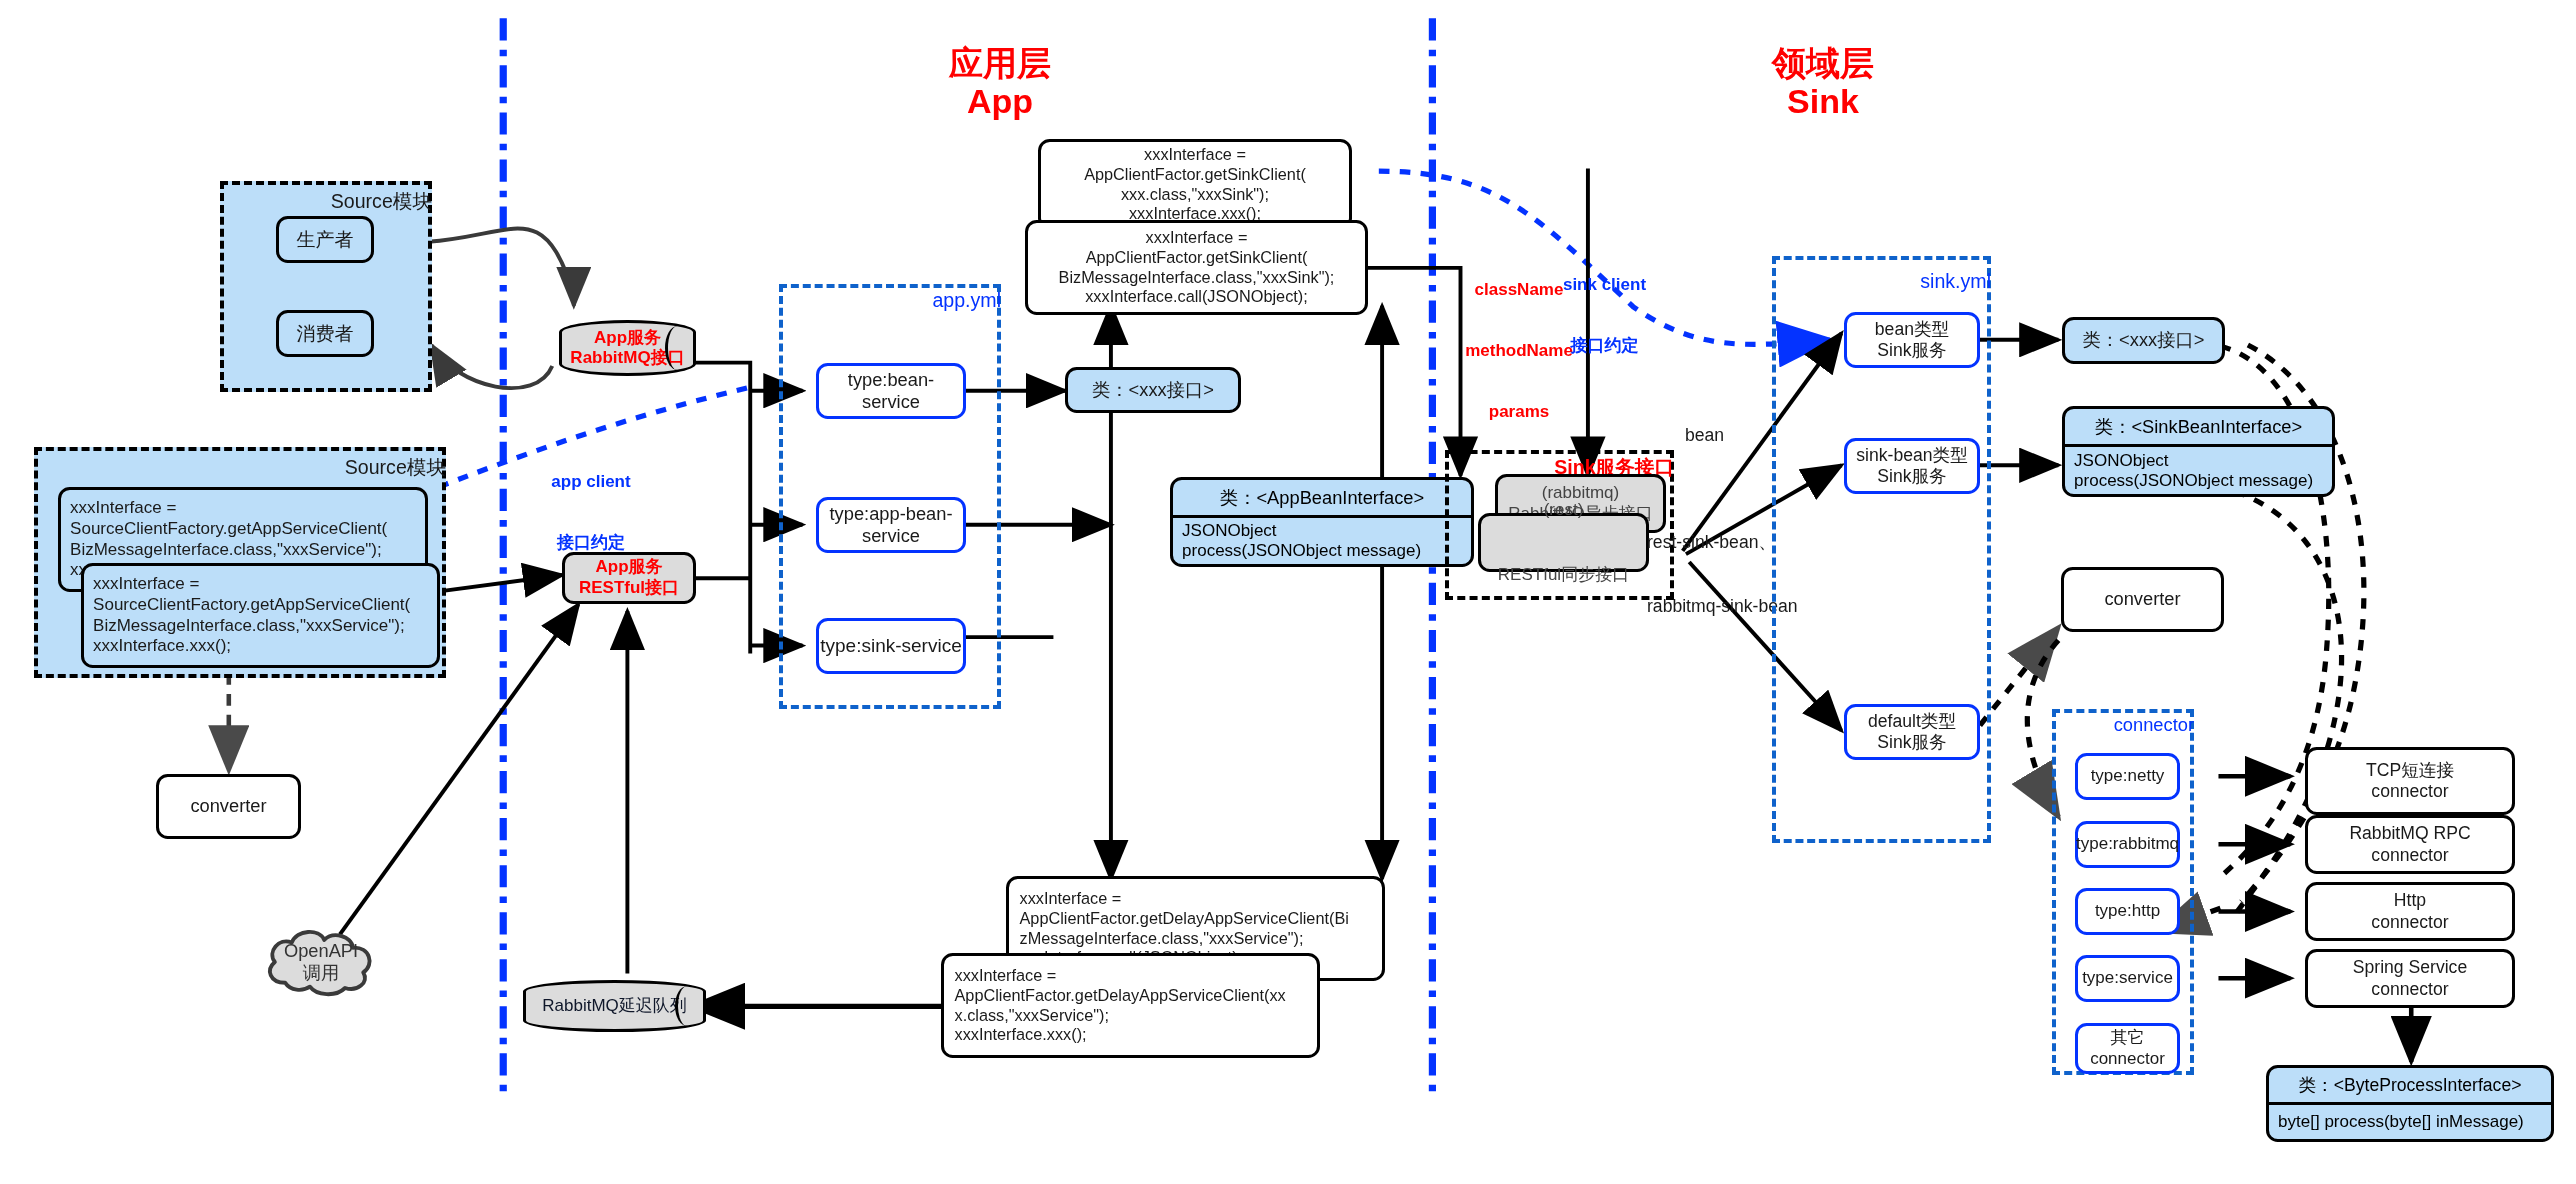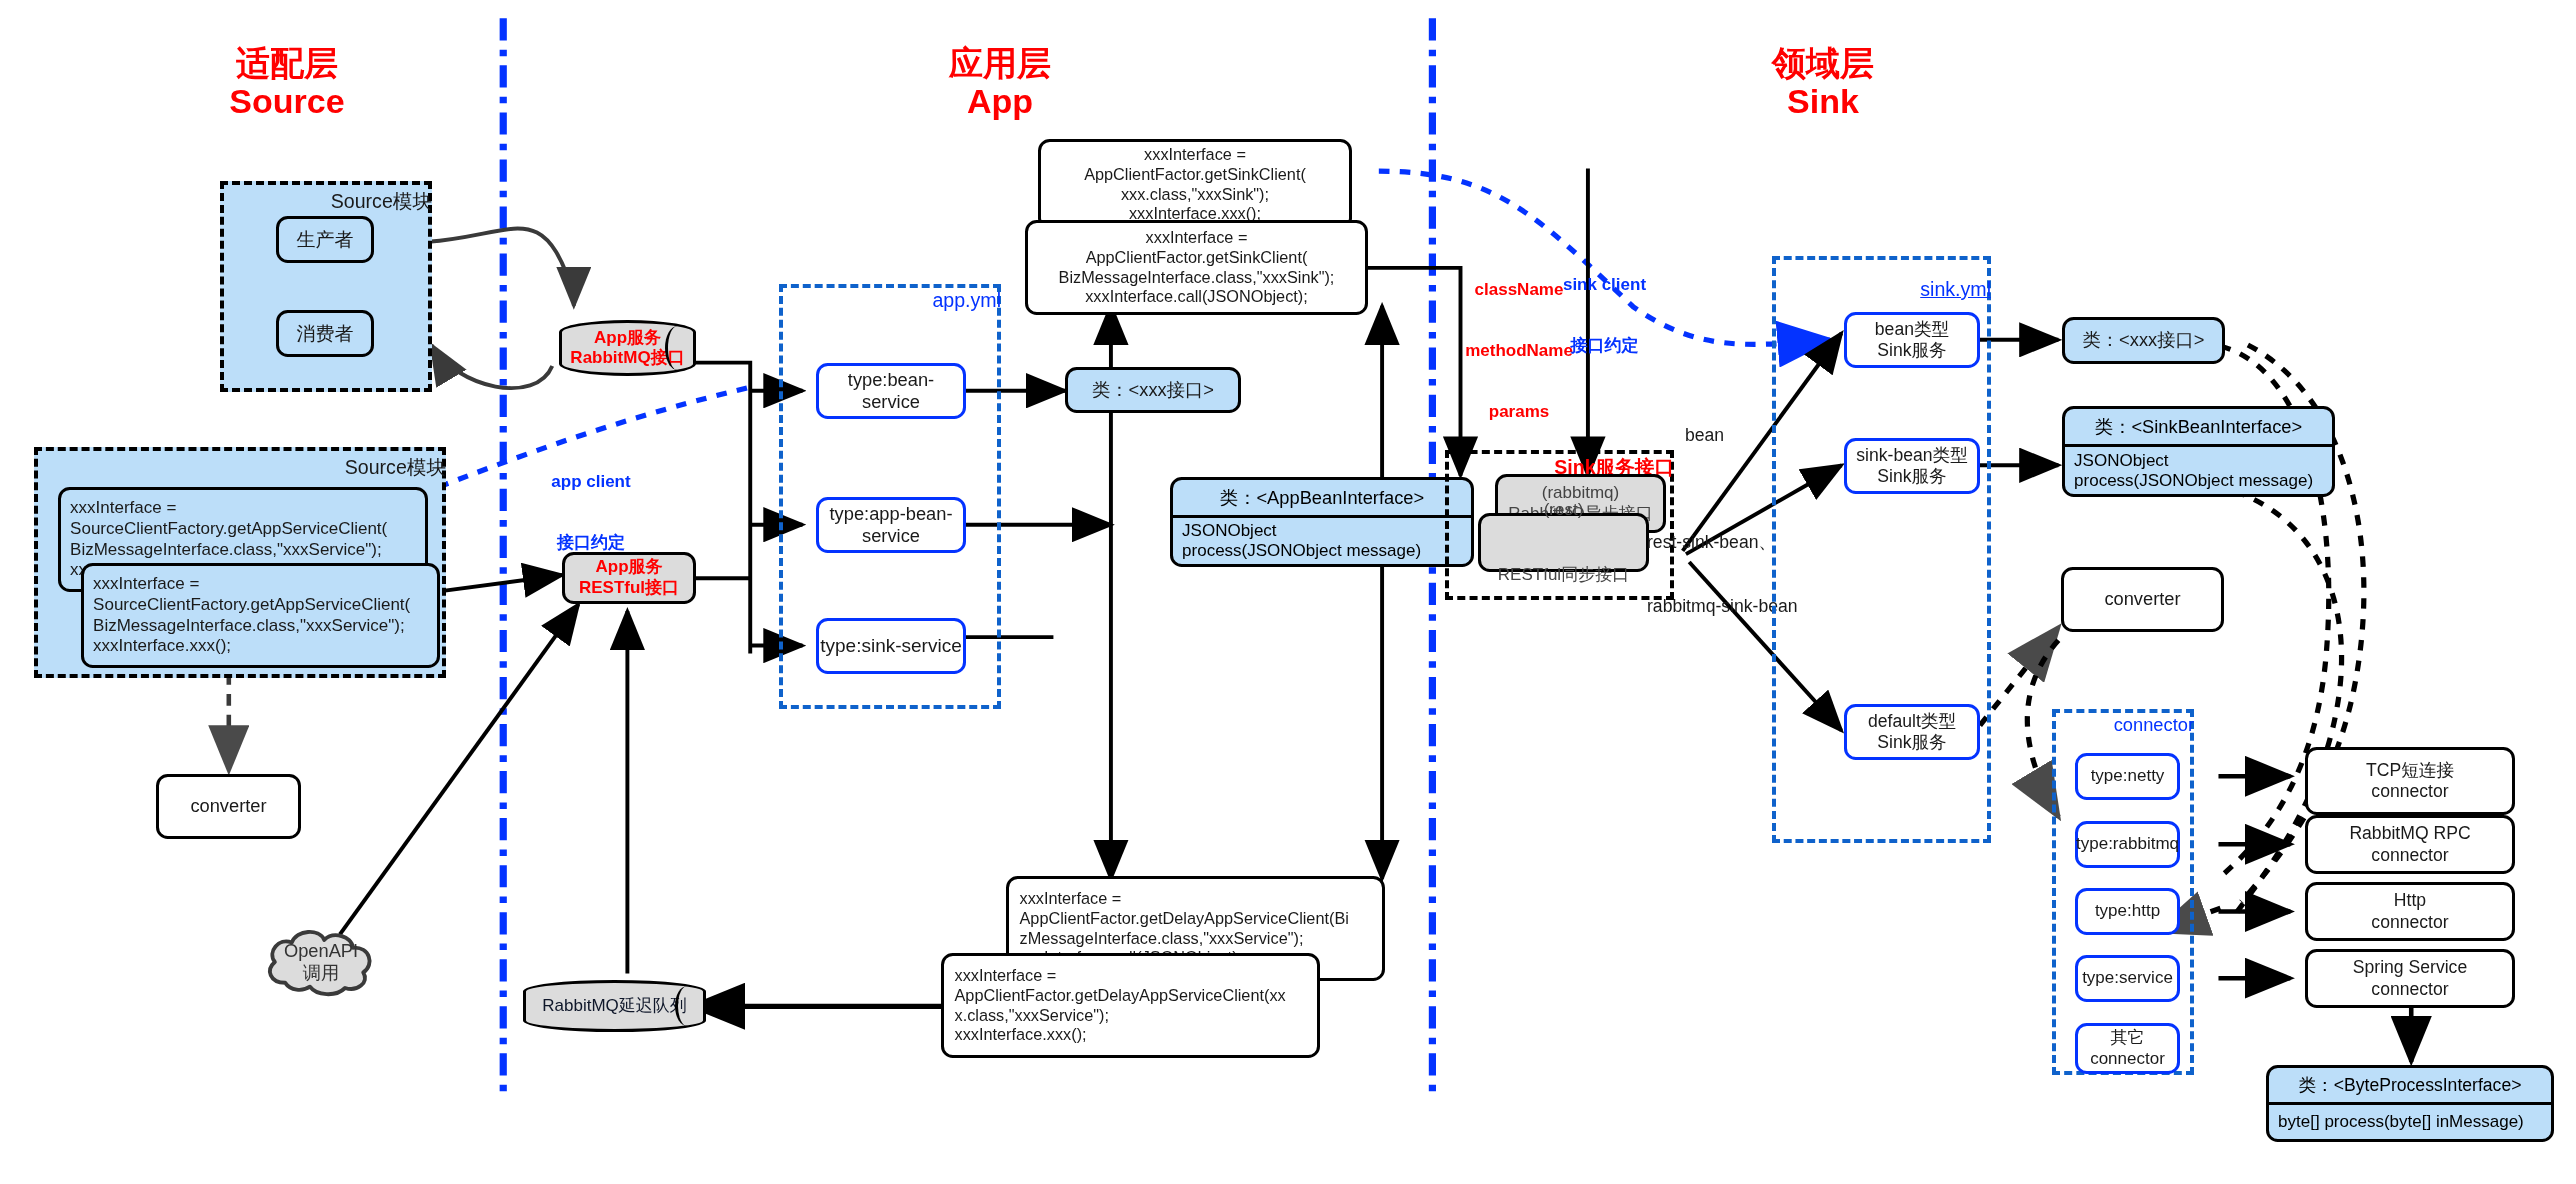--- a/index.html
+++ b/index.html
@@ -141,24 +141,20 @@
     <path d="M3398,1390 L 3300,1425" fill="none" stroke="#000" stroke-width="8" stroke-dasharray="16 16" marker-end="url(#ahdot)"></path>
 
     <path d="M3395,1188 L 3505,1188" fill="none" stroke="#000" stroke-width="7" marker-end="url(#ahb)"></path>
     <path d="M3395,1292 L 3505,1292" fill="none" stroke="#000" stroke-width="7" marker-end="url(#ahb)"></path>
     <path d="M3395,1395 L 3505,1395" fill="none" stroke="#000" stroke-width="7" marker-end="url(#ahb)"></path>
     <path d="M3395,1497 L 3505,1497" fill="none" stroke="#000" stroke-width="7" marker-end="url(#ahb)"></path>
 
     <path d="M3690,1535 L 3690,1625" fill="none" stroke="#000" stroke-width="7" marker-end="url(#ahb)"></path>
   </svg>
 
-  <div class="layer-title" style="left:163px;top:44px;width:248px;font-size:34px;">
-    <div class="ln">适配层</div>
-    <div class="ln">Source</div>
-  </div>
   <div class="layer-title" style="left:876px;top:44px;width:248px;font-size:34px;">
     <div class="ln">应用层</div>
     <div class="ln">App</div>
   </div>
   <div class="layer-title" style="left:1699px;top:44px;width:248px;font-size:34px;">
     <div class="ln">领域层</div>
     <div class="ln">Sink</div>
   </div>
 
   <div class="grp-black filled" style="left:220px;top:181px;width:212px;height:211px;"></div>
@@ -298,21 +294,21 @@
     <span class="ln">RESTful同步接口</span>
   </div>
 
   <div class="lbl plain" style="left:1685px;top:425px;width:78px;font-size:17.6px;">bean</div>
   <div class="lbl plain" style="left:1647px;top:490px;width:196px;font-size:17.6px;">
     <div class="ln">rest-sink-bean、</div>
     <div class="ln">rabbitmq-sink-bean</div>
   </div>
 
   <div class="grp-blue" style="left:1772px;top:256px;width:219px;height:587px;"></div>
-  <div class="grp-title bluetxt" style="left:1772px;top:278px;width:219px;font-size:19.6px;text-decoration:underline;">sink.yml</div>
+  <div class="grp-title bluetxt" style="left:1772px;top:270px;width:219px;font-size:19.6px;">sink.yml</div>
 
   <div class="node box-bluestroke" style="left:1844px;top:312px;width:136px;height:56px;font-size:17.6px;">
     <span class="ln">bean类型</span>
     <span class="ln">Sink服务</span>
   </div>
   <div class="node box-bluestroke" style="left:1844px;top:438px;width:136px;height:56px;font-size:17.6px;">
     <span class="ln">sink-bean类型</span>
     <span class="ln">Sink服务</span>
   </div>
   <div class="node box-bluestroke" style="left:1844px;top:704px;width:136px;height:56px;font-size:17.6px;">

